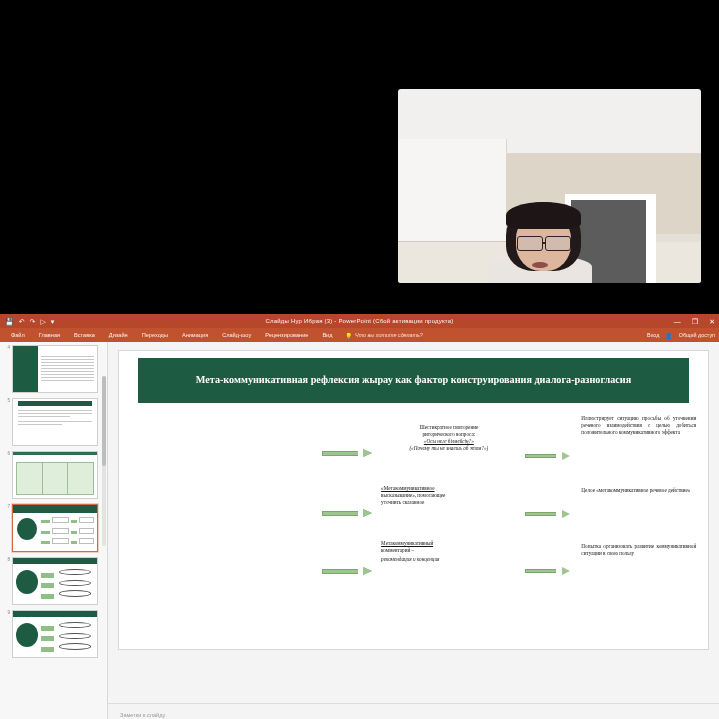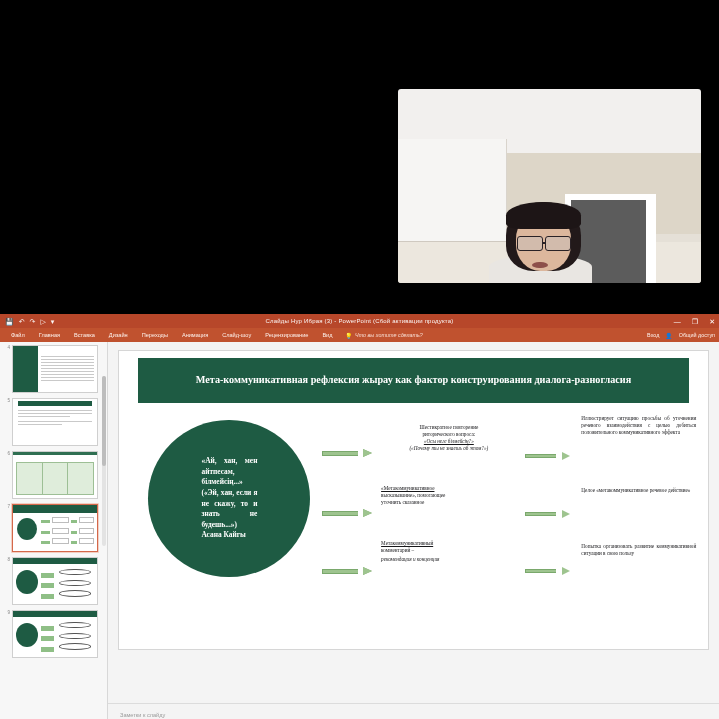--- a/index.html
+++ b/index.html
@@ -330,23 +330,20 @@
         <div class="thumbs-scroll">
             <i></i>
           </div>
       </div>
 
       <div class="stage">
         <div class="slide">
 
           <div class="slide-title">Мета-коммуникативная рефлексия жырау как фактор конструирования диалога-разногласия</div>
 
-          <div class="circle">
-            <p>«Ай, хан, мен айтпесам, білмейсің...» («Эй, хан, если я не скажу, то и знать не будешь...») Асана Кайгы</p>
-          </div>
 
           <div class="arrow" style="left:34.5%; top:33%; width:8.5%;">
             <div class="shaft"></div>
               <div class="head"></div>
           </div>
           <div class="arrow" style="left:34.5%; top:53%; width:8.5%;">
             <div class="shaft"></div>
               <div class="head"></div>
           </div>
           <div class="arrow" style="left:34.5%; top:72.5%; width:8.5%;">

